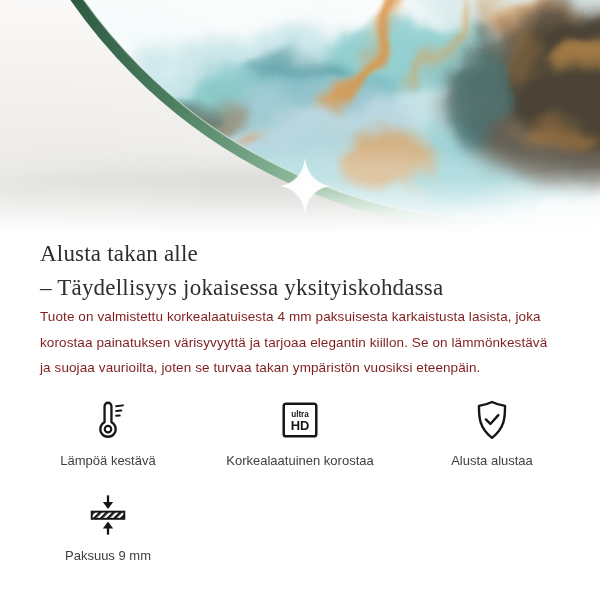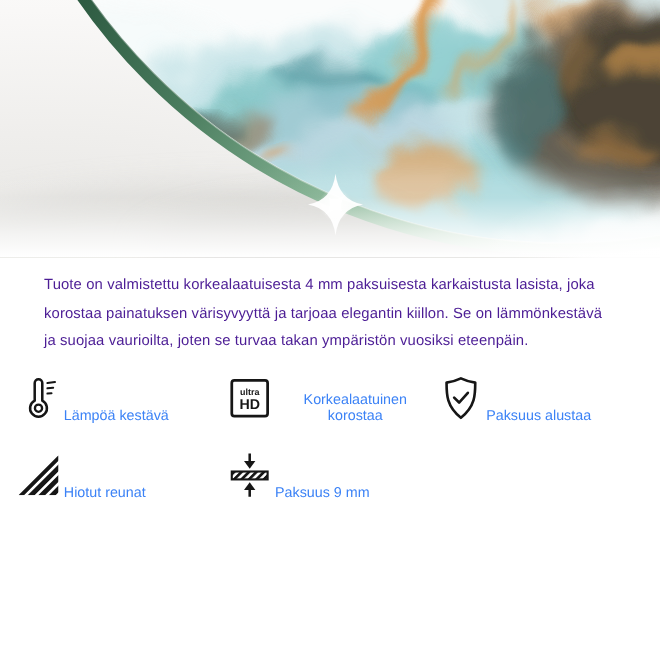--- a/index.html
+++ b/index.html
@@ -22,40 +22,39 @@
     margin-top:3px;
     font-family:"Liberation Serif","DejaVu Serif",serif;
     font-weight:400;
     font-size:23px;
     line-height:1.46;
     color:#2e2e2e;
     white-space:pre-line;
     letter-spacing:0.2px;
   }
   p.body {
-    margin-top:12px;
     font-size:13.5px;
     line-height:1.9;
-    color:#4c1d95;
+    color:#7f1d1d;
     letter-spacing:0.1px;
     max-width:540px;
   }
   
   .features {
     margin:16px -28px 0;
     display:grid;
     grid-template-columns:repeat(3, 1fr);
     row-gap:24px;
   }
-  .feature { display:flex; flex-direction:row; align-items:flex-end; }
+  .feature { display:flex; flex-direction:column; align-items:center; }
   .feature .ficon { width:46px; height:46px; display:flex; align-items:center; justify-content:center; }
   .feature .flabel {
     margin-top:10px;
     font-size:13px;
-    color:#3b82f6;
+    color:#404040;
     text-align:center;
   }
 </style>
 </head>
 <body>
 
 <div class="page">
 
   <div class="hero">
     <svg width="600" height="234" viewBox="0 0 600 234">
@@ -146,20 +145,22 @@
         <path d="M305,158 Q308,182 330,186 Q308,190 305,214 Q302,190 280,186 Q302,182 305,158 Z" fill="#ffffff" opacity="0.95"></path>
         <path d="M305,173 Q306.5,184 314,186 Q306.5,188 305,199 Q303.5,188 296,186 Q303.5,184 305,173 Z" fill="#ffffff" opacity="0.9" transform="rotate(45 305 186)"></path>
       </g>
 
       <rect x="0" y="150" width="600" height="84" fill="url(#fadeGrad)"></rect>
       <rect x="300" y="100" width="300" height="134" fill="url(#cornerFade)"></rect>
     </svg>
   </div>
 
   <div class="content">
+    <h1 class="title">Alusta takan alle
+– Täydellisyys jokaisessa yksityiskohdassa</h1>
     <p class="body">Tuote on valmistettu korkealaatuisesta 4 mm paksuisesta karkaistusta lasista, joka korostaa painatuksen värisyvyyttä ja tarjoaa elegantin kiillon. Se on lämmönkestävä ja suojaa vaurioilta, joten se turvaa takan ympäristön vuosiksi eteenpäin.</p>
 
     <div class="features">
 
       <div class="feature">
         <div class="ficon">
           <svg width="46" height="46" viewBox="0 0 48 48" fill="none" stroke="#161616">
             <path d="M20.4,26.36 L20.4,9.6 A3.6,3.6 0 0 1 27.6,9.6 L27.6,26.36 A8,8 0 1 1 20.4,26.36 Z" stroke-width="2.4" stroke-linejoin="round"></path>
             <circle cx="24" cy="33.5" r="3.4" stroke-width="2.2"></circle>
             <path d="M32.5,9.6 L39.6,8.7 M32.5,14.6 L37.9,14.1 M32.5,19.6 L36.3,19.3" stroke-width="2" stroke-linecap="round"></path>
@@ -179,39 +180,24 @@
         <div class="flabel">Korkealaatuinen korostaa</div>
       </div>
 
       <div class="feature">
         <div class="ficon">
           <svg width="46" height="46" viewBox="0 0 48 48" fill="none" stroke="#161616">
             <path d="M24,5.2 C28.5,7.4 33,8.6 37.6,9.2 C37.6,19.8 37.9,31.7 24,42.6 C10.1,31.7 10.4,19.8 10.4,9.2 C15,8.6 19.5,7.4 24,5.2 Z" stroke-width="2.5" stroke-linejoin="round"></path>
             <path d="M17.6,23.4 L22.3,28.1 L30.6,18.9" stroke-width="2.5" stroke-linecap="round" stroke-linejoin="round"></path>
           </svg>
         </div>
-        <div class="flabel">Paksuus alustaa</div>
-      </div>
-
-
-      <div class="feature">
-        <div class="ficon">
-          <svg width="46" height="46" viewBox="0 0 48 48">
-            <defs>
-                <clipPath id="triClip">
-                  <path d="M5,43 L43,5 L43,43 Z"></path>
-                </clipPath>
-              </defs>
-            <g clip-path="url(#triClip)">
-              <path d="M-2,52 L52,-2 M8,52 L52,8 M18,52 L52,18 M28,52 L52,28 M38,52 L52,38" stroke="#161616" stroke-width="4.6"></path>
-            </g>
-          </svg>
-        </div>
-        <div class="flabel">Hiotut reunat</div>
-      </div>
+        <div class="flabel">Alusta alustaa</div>
+      </div>
+
+
 
       <div class="feature">
         <div class="ficon">
           <svg width="46" height="46" viewBox="0 0 48 48">
             <defs>
               <pattern id="hatchP" width="5" height="5" patternUnits="userSpaceOnUse" patternTransform="rotate(45)">
                 <rect width="5" height="5" fill="#ffffff"></rect>
                 <rect width="2.6" height="5" fill="#161616"></rect>
               </pattern>
             </defs>

